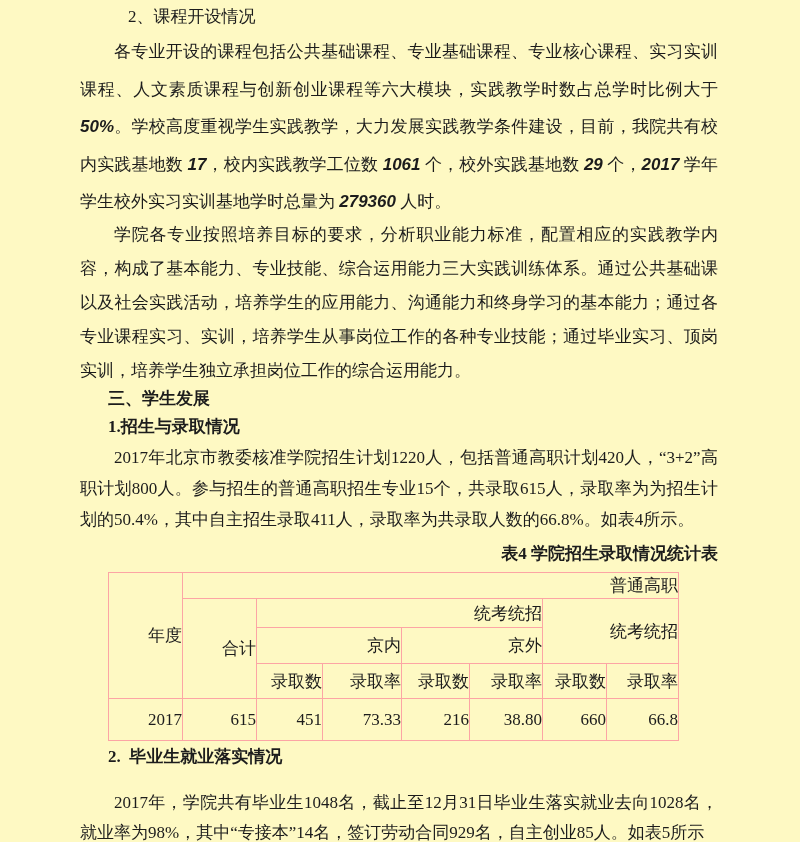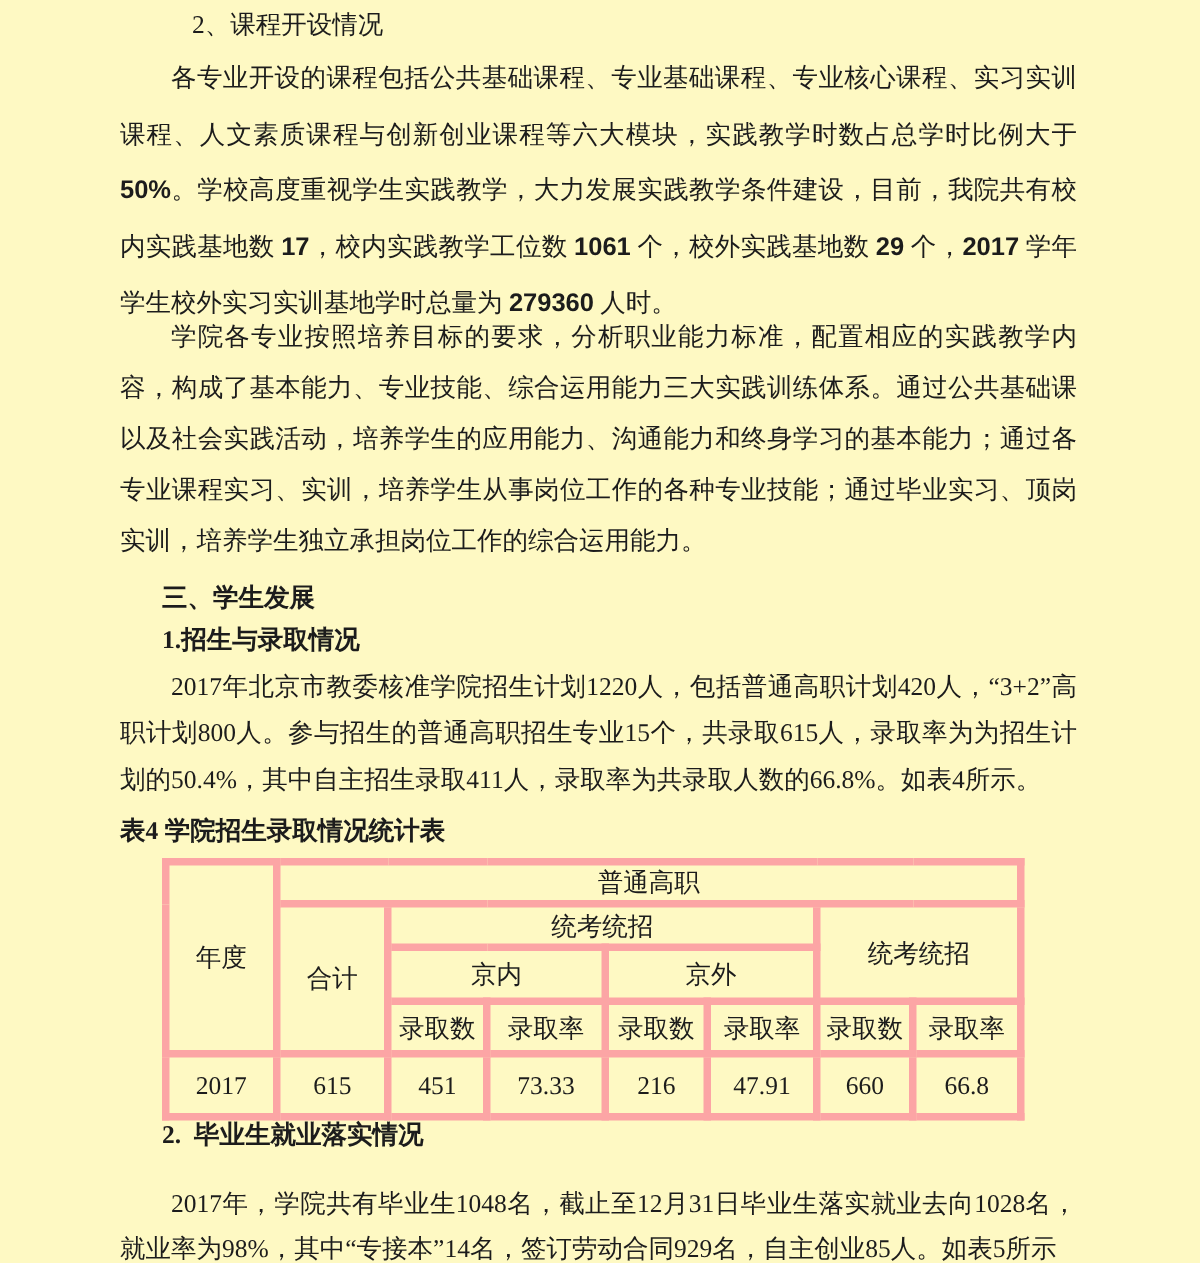--- a/index.html
+++ b/index.html
@@ -30,53 +30,54 @@
     position: absolute;
     margin: 0;
     width: 100%;
     text-align: justify;
     text-justify: inter-character;
     text-indent: 34px;
     white-space: pre-wrap;
   }
   .h-course  { top: 4px;  padding-left: 48px; }
   .p-courses { top: 33px;  line-height: 37.5px; }
-  .p-practice{ top: 208px; line-height: 34px; }
+  .p-practice{ top: 218px; line-height: 34px; }
   .h-student { top: 386px; padding-left: 28px; }
   .h-enroll  { top: 414px; padding-left: 28px; }
   .p-enroll  { top: 442px; line-height: 31px; }
   .table-title {
     position: absolute;
     top: 541px;
     width: 100%;
-    text-align: left;
+    text-align: right;
     font-weight: bold;
     line-height: 26px;
   }
   .h-employ  { top: 744px; padding-left: 28px; }
   .p-employ  { top: 788px; line-height: 30px; }
 
   .run-sans {
     font-family: "Liberation Sans", "DejaVu Sans", sans-serif;
     font-weight: 600;
+    font-style: italic;
   }
 
   table.stats-table {
     position: absolute;
     left: 28px;
     top: 572px;
     width: 570px;
     border-collapse: collapse;
     table-layout: fixed;
     font-size: 17px;
     color: #1c1c1c;
   }
   table.stats-table td {
-    border: 5px solid #fca5a5;
-    text-align: center;
+    border: 1px solid #fca5a5;
+    text-align: right;
     vertical-align: middle;
     padding: 0;
   }
   tr.r1 { height: 26px; }
   tr.r2 { height: 29px; }
   tr.r3 { height: 36px; }
   tr.r4 { height: 35px; }
   tr.r5 { height: 42px; }
 </style>
 </head>
@@ -131,21 +132,21 @@
           <td>录取率</td>
           <td>录取数</td>
           <td>录取率</td>
         </tr>
         <tr class="r5">
           <td>2017</td>
           <td>615</td>
           <td>451</td>
           <td>73.33</td>
           <td>216</td>
-          <td>47.91</td>
+          <td>38.80</td>
           <td>660</td>
           <td>66.8</td>
         </tr>
       </tbody>
     </table>
 
     <div class="heading bold h-employ">2.  毕业生就业落实情况</div>
 
     <p class="para p-employ"><span>2017年，学院共有毕业生1048名，截止至12月31日毕业生落实就业去向1028名，就业率为98%，其中“专接本”14名，签订劳动合同929名，自主创业85人。如表5所示</span></p>
 

